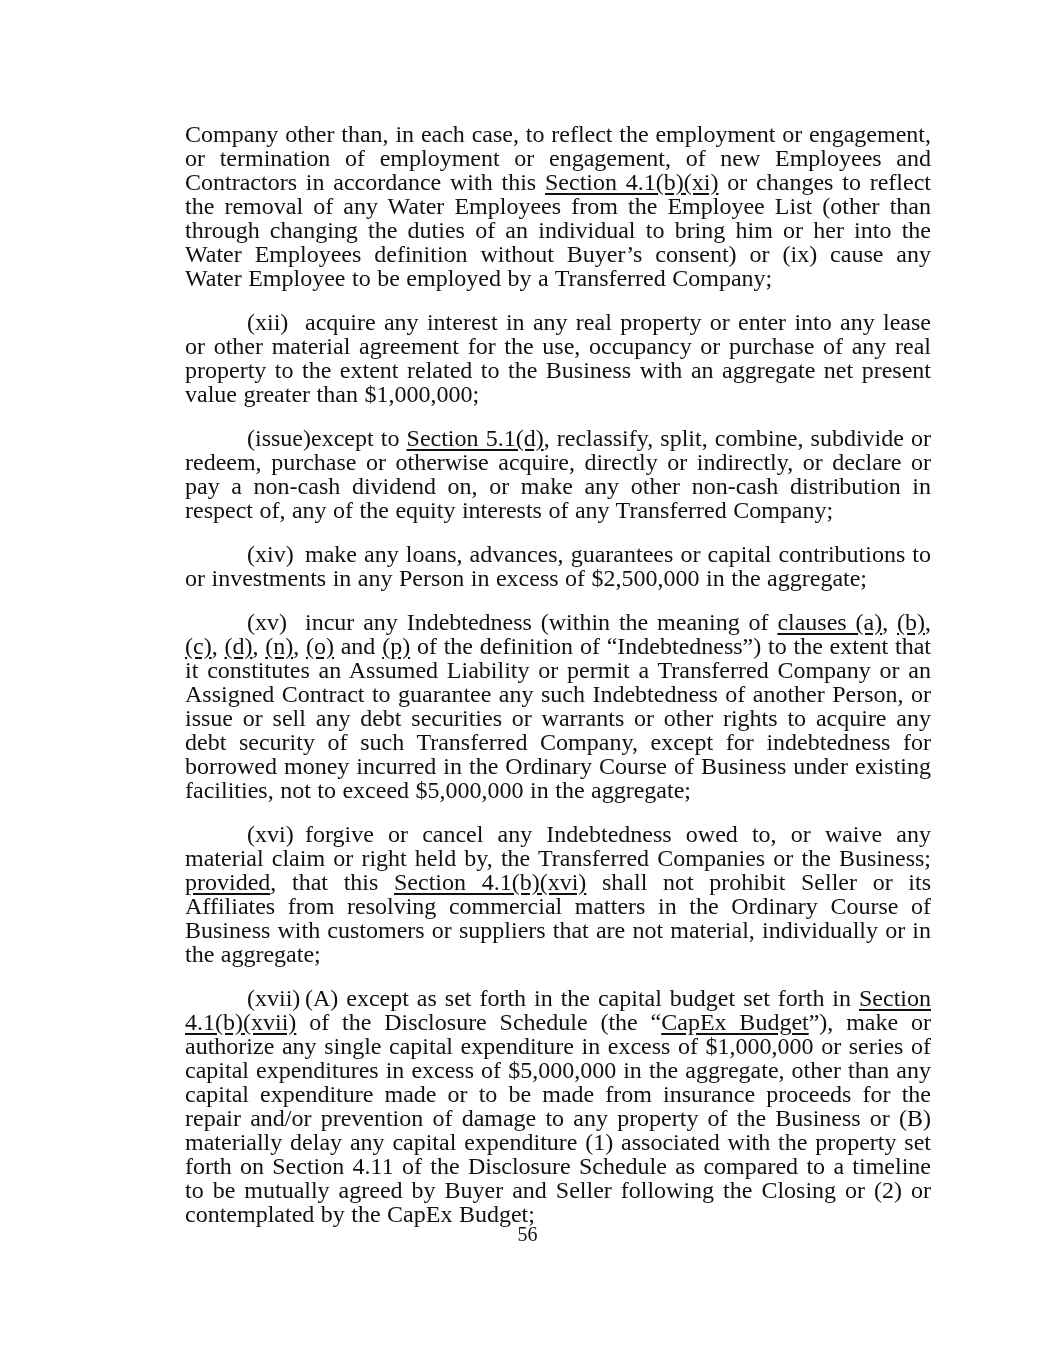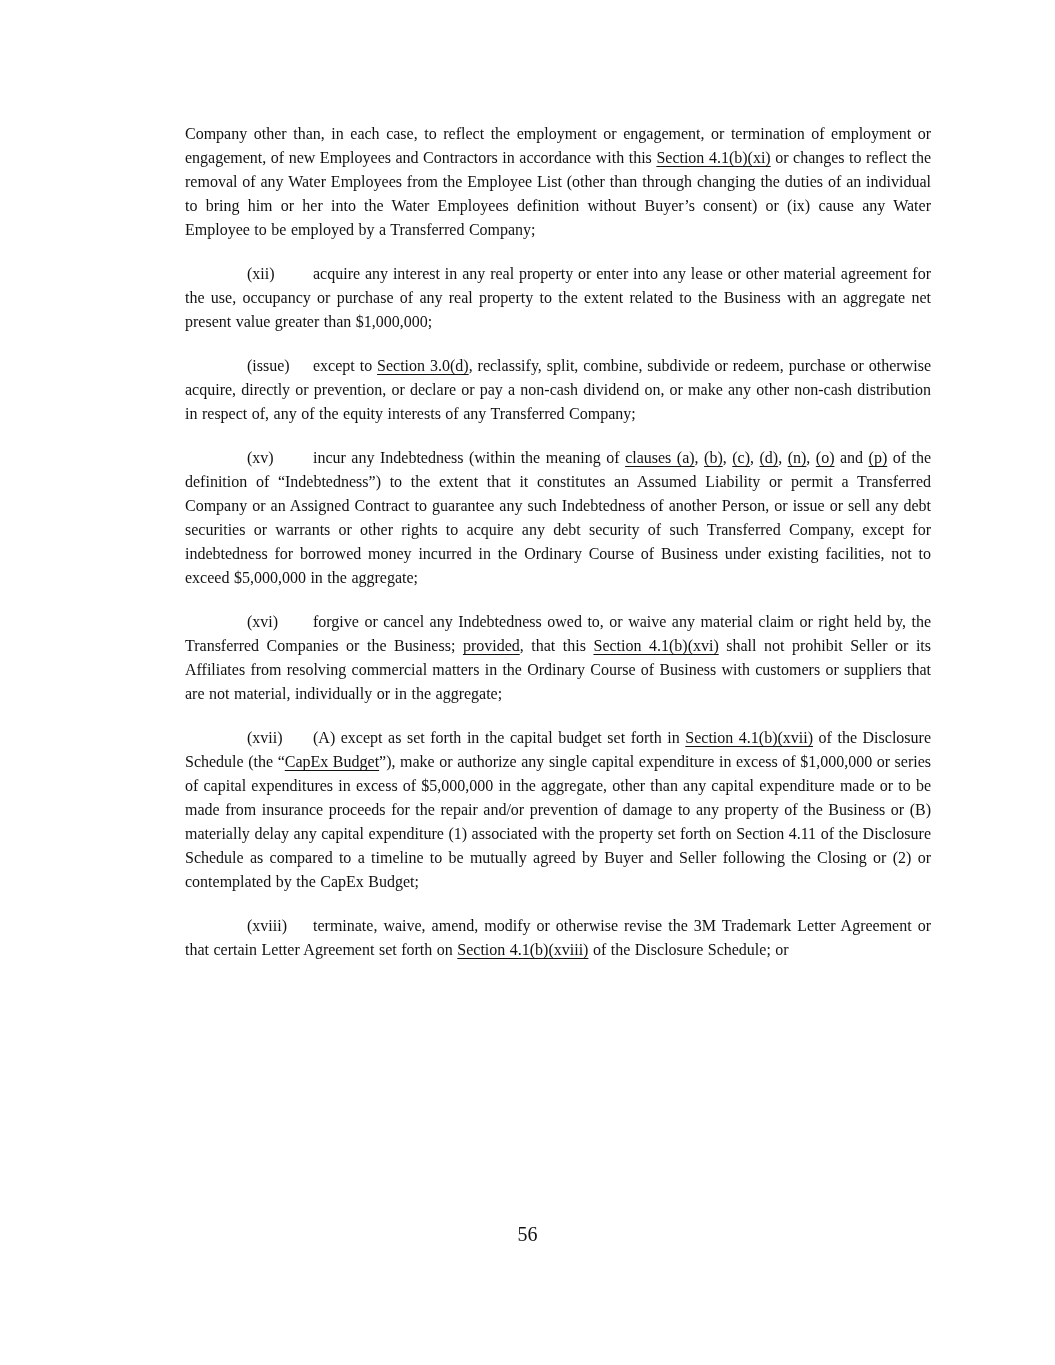--- a/index.html
+++ b/index.html
@@ -16,33 +16,32 @@
     color: #111111;
     overflow: hidden;
   }
   .content {
     position: absolute;
     left: 185px;
     top: 122px;
     width: 746px;
   }
   .para {
-    font-size: 16px;
+    font-size: 24px;
     line-height: 24px;
     text-align: justify;
     margin: 0 0 20px 0;
     word-spacing: 0.5px;
   }
   .para.numbered {
     text-indent: 62px;
   }
   .pnum {
     display: inline-block;
     min-width: 58px;
-    margin-right: 8px;
     text-indent: 0;
   }
   .u {
     text-decoration: underline;
     text-underline-offset: 3px;
   }
   .footer {
     position: absolute;
     top: 1222px;
     left: 0;
@@ -52,20 +51,20 @@
     line-height: 24px;
   }
 </style>
 </head>
 <body>
 
 <div class="page">
   <article class="content">
       <p class="para"><span>Company other than, in each case, to reflect the employment or engagement, or termination of employment or engagement, of new Employees and Contractors in accordance with this </span><span class="u">Section 4.1(b)(xi)</span><span> or changes to reflect the removal of any Water Employees from the Employee List  (other than through changing the duties of an individual to bring him or her into the Water Employees definition without Buyer’s consent) or (ix) cause any Water Employee to be employed by a Transferred Company;</span></p>
       <p class="para numbered"><span class="pnum">(xii)</span><span>acquire any interest in any real property or enter into any lease or other material agreement for the use, occupancy or purchase of any real property to the extent related to the Business with an aggregate net present value greater than $1,000,000;</span></p>
-      <p class="para numbered"><span class="pnum">(issue)</span><span>except to </span><span class="u">Section 3.0(d)</span><span>, reclassify, split, combine, subdivide or redeem, purchase or otherwise acquire, directly or prevention, or declare or pay a non-cash dividend on, or make any other non-cash distribution in respect of, any of the equity interests of any Transferred Company;</span></p>
+      <p class="para numbered"><span class="pnum">(issue)</span><span>except to </span><span class="u">Section 5.1(d)</span><span>, reclassify, split, combine, subdivide or redeem, purchase or otherwise acquire, directly or indirectly, or declare or pay a non-cash dividend on, or make any other non-cash distribution in respect of, any of the equity interests of any Transferred Company;</span></p>
+      <p class="para numbered"><span class="pnum">(xiv)</span><span>make any loans, advances, guarantees or capital contributions to or investments in any Person in excess of $2,500,000 in the aggregate;</span></p>
       <p class="para numbered"><span class="pnum">(xv)</span><span>incur any Indebtedness (within the meaning of </span><span class="u">clauses (a)</span><span>, </span><span class="u">(b)</span><span>, </span><span class="u">(c)</span><span>, </span><span class="u">(d)</span><span>, </span><span class="u">(n)</span><span>, </span><span class="u">(o)</span><span> and </span><span class="u">(p)</span><span> of the definition of “Indebtedness”) to the extent that it constitutes an Assumed Liability or permit a Transferred Company or an Assigned Contract to guarantee any such Indebtedness of another Person, or issue or sell any debt securities or warrants or other rights to acquire any debt security of such Transferred Company, except for indebtedness for borrowed money incurred in the Ordinary Course of Business under existing facilities, not to exceed $5,000,000 in the aggregate;</span></p>
       <p class="para numbered"><span class="pnum">(xvi)</span><span>forgive or cancel any Indebtedness owed to, or waive any material claim or right held by, the Transferred Companies or the Business; </span><span class="u">provided</span><span>, that this </span><span class="u">Section 4.1(b)(xvi)</span><span> shall not prohibit Seller or its Affiliates from resolving commercial matters in the Ordinary Course of Business with customers or suppliers that are not material, individually or in the aggregate;</span></p>
       <p class="para numbered"><span class="pnum">(xvii)</span><span>(A) except as set forth in the capital budget set forth in </span><span class="u">Section 4.1(b)(xvii)</span><span> of the Disclosure Schedule (the “</span><span class="u">CapEx Budget</span><span>”), make or authorize any single capital expenditure in excess of $1,000,000 or series of capital expenditures in excess of $5,000,000 in the aggregate, other than any capital expenditure made or to be made from insurance proceeds for the repair and/or prevention of damage to any property of the Business or (B) materially delay any capital expenditure (1) associated with the property set forth on Section 4.11 of the Disclosure Schedule as compared to a timeline to be mutually agreed by Buyer and Seller following the Closing or (2) or contemplated by the CapEx Budget;</span></p>
-      <p class="para numbered"><span class="pnum">(xviii)</span><span>terminate, waive, amend, modify or otherwise revise the 3M Trademark Letter Agreement or that certain Letter Agreement set forth on </span><span class="u">Section 4.1(b)(xviii)</span><span> of the Disclosure Schedule; or</span></p>
     </article>
   <div class="footer">56</div>
 </div>
 
 </body></html>

